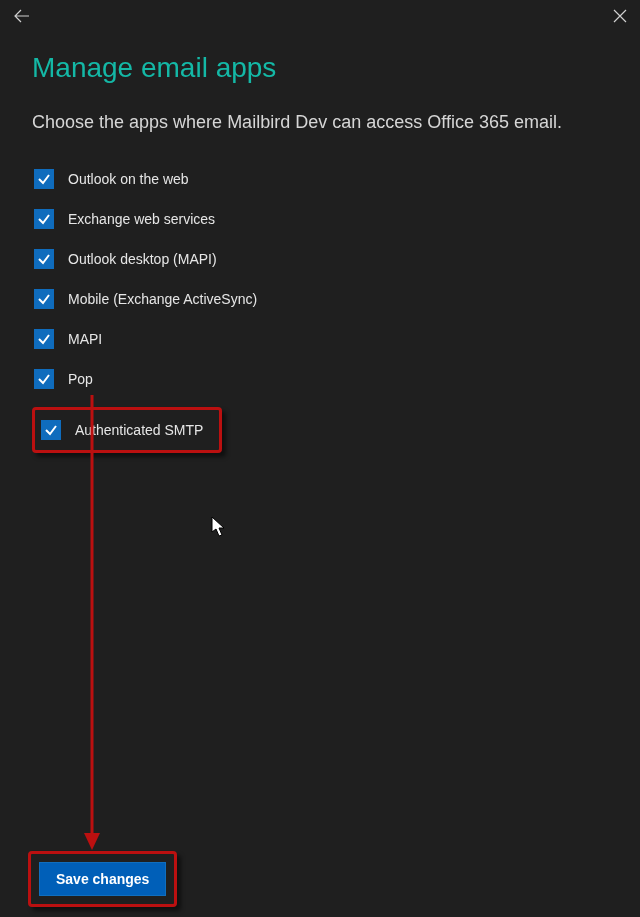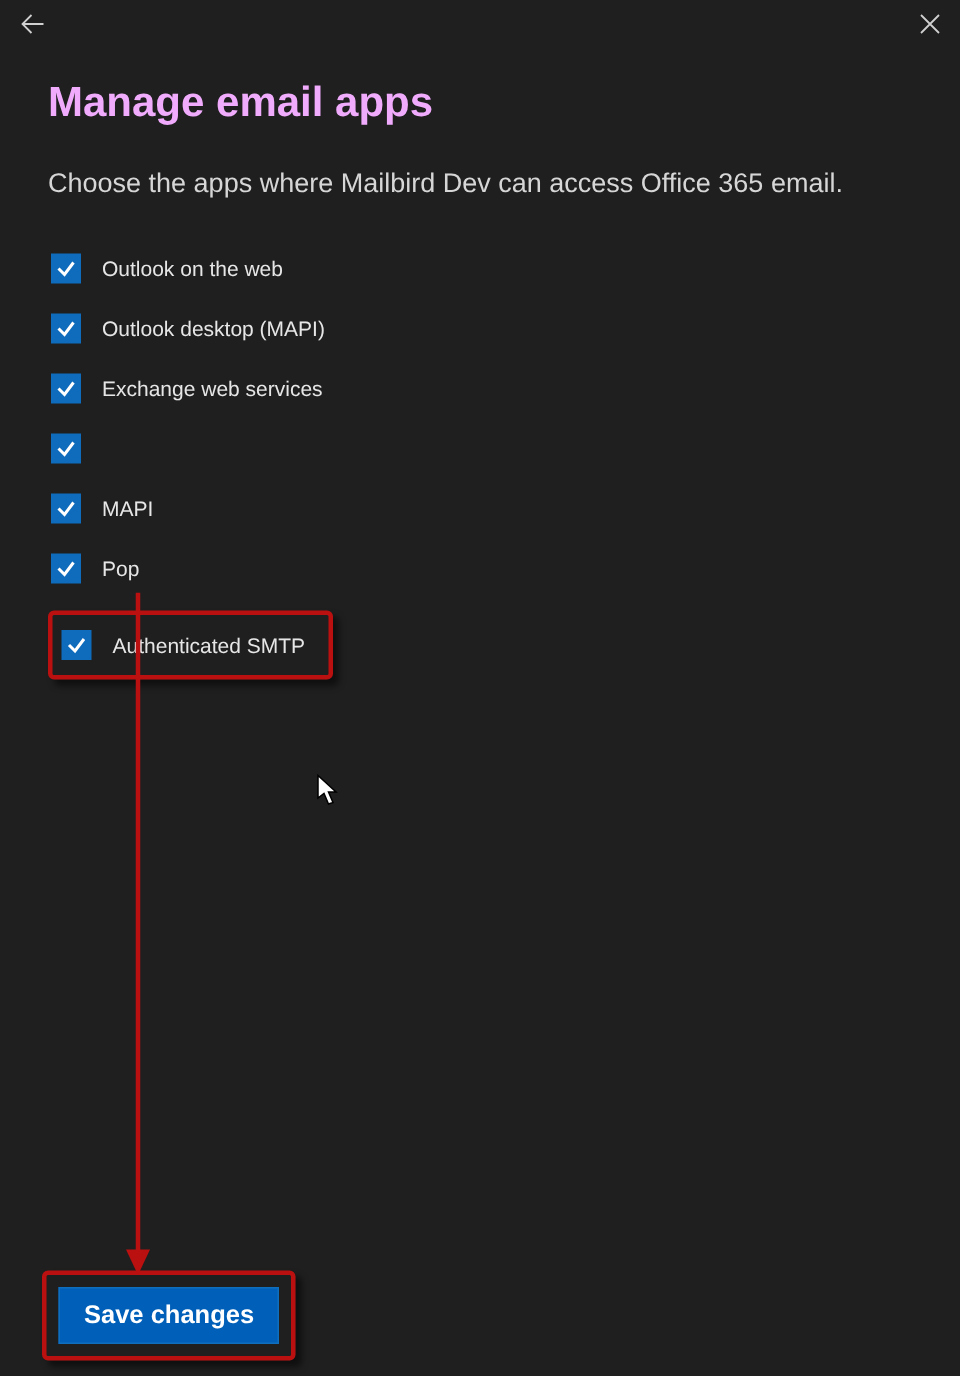--- a/index.html
+++ b/index.html
@@ -25,22 +25,22 @@
       width: 24px;
       height: 24px;
       display: flex;
       align-items: center;
       justify-content: center;
       color: #d0d0d0;
       cursor: pointer;
     }
     h1 {
       font-size: 28px;
-      font-weight: 700;
-      color: #f0abfc;
+      font-weight: 400;
+      color: #14b8a6;
       margin-top: 10px;
       margin-bottom: 28px;
     }
     .desc {
       font-size: 18px;
       color: #d6d6d6;
       margin-bottom: 34px;
     }
     .options {
       display: flex;
@@ -87,21 +87,21 @@
       border: 3px solid #bb1010;
       border-radius: 4px;
       box-shadow: 4px 4px 4px rgba(0,0,0,0.5);
       padding: 8px;
       display: inline-block;
     }
     .primary-btn {
       background: #005fb8;
       border: 1px solid #106ebe;
       color: #fff;
-      font-size: 17px;
+      font-size: 14px;
       font-weight: 600;
       padding: 8px 16px;
       cursor: pointer;
       font-family: inherit;
     }
     .arrow-annotation {
       position: absolute;
       pointer-events: none;
     }
     .cursor-annotation {
@@ -139,36 +139,37 @@
           </svg>
         </div>
         <span class="option-label">Outlook on the web</span>
       </div>
       <div class="option">
         <div class="checkbox">
           <svg width="14" height="14" viewBox="0 0 14 14" fill="none" stroke="#fff" stroke-width="2">
             <path d="M2 7 L6 11 L12 3"></path>
           </svg>
         </div>
+        <span class="option-label">Exchange web services</span>
+      </div>
+      <div class="option">
+        <div class="checkbox">
+          <svg width="14" height="14" viewBox="0 0 14 14" fill="none" stroke="#fff" stroke-width="2">
+            <path d="M2 7 L6 11 L12 3"></path>
+          </svg>
+        </div>
         <span class="option-label">Outlook desktop (MAPI)</span>
       </div>
       <div class="option">
         <div class="checkbox">
           <svg width="14" height="14" viewBox="0 0 14 14" fill="none" stroke="#fff" stroke-width="2">
             <path d="M2 7 L6 11 L12 3"></path>
           </svg>
         </div>
-        <span class="option-label">Exchange web services</span>
-      </div>
-      <div class="option">
-        <div class="checkbox">
-          <svg width="14" height="14" viewBox="0 0 14 14" fill="none" stroke="#fff" stroke-width="2">
-            <path d="M2 7 L6 11 L12 3"></path>
-          </svg>
-        </div>
+        <span class="option-label">Mobile (Exchange ActiveSync)</span>
       </div>
       <div class="option">
         <div class="checkbox">
           <svg width="14" height="14" viewBox="0 0 14 14" fill="none" stroke="#fff" stroke-width="2">
             <path d="M2 7 L6 11 L12 3"></path>
           </svg>
         </div>
         <span class="option-label">MAPI</span>
       </div>
       <div class="option">

